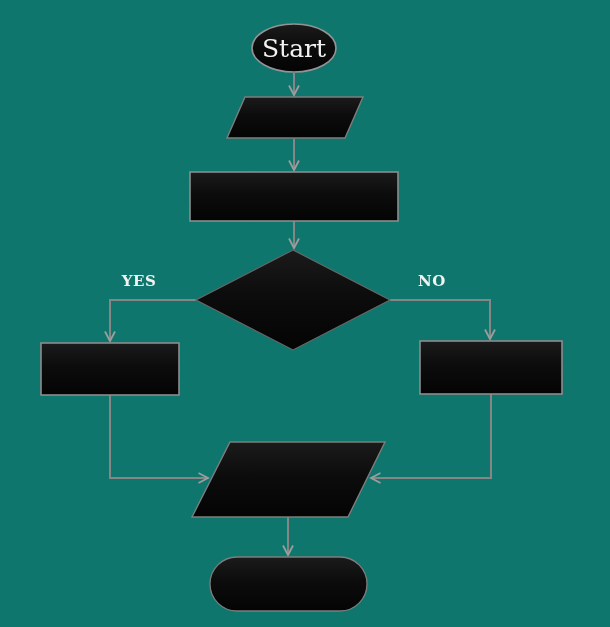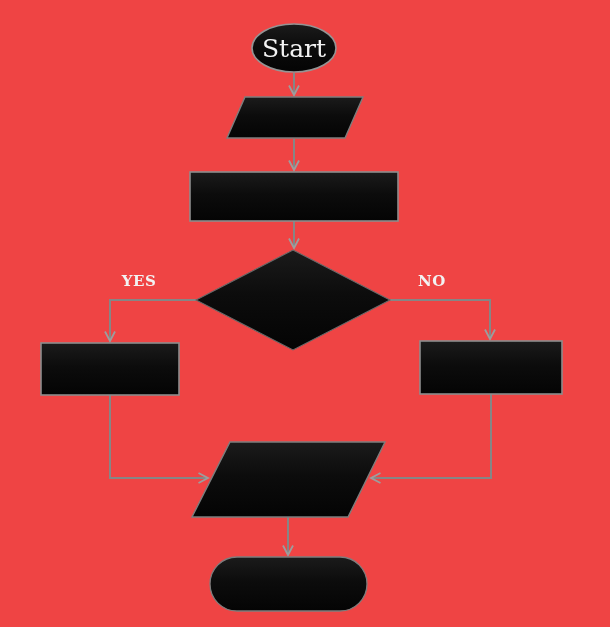--- a/index.html
+++ b/index.html
@@ -4,21 +4,21 @@
 <style>
   html, body {
     margin: 0;
     padding: 0;
     background: #000000;
   }
   .stage {
     position: relative;
     width: 610px;
     height: 627px;
-    background: #ef4444;
+    background: #0f766e;
     overflow: hidden;
   }
   svg text {
     font-family: "DejaVu Serif", "Liberation Serif", serif;
     fill: #f2f2f2;
   }
   .node-label {
     font-size: 25px;
   }
   .edge-label {

